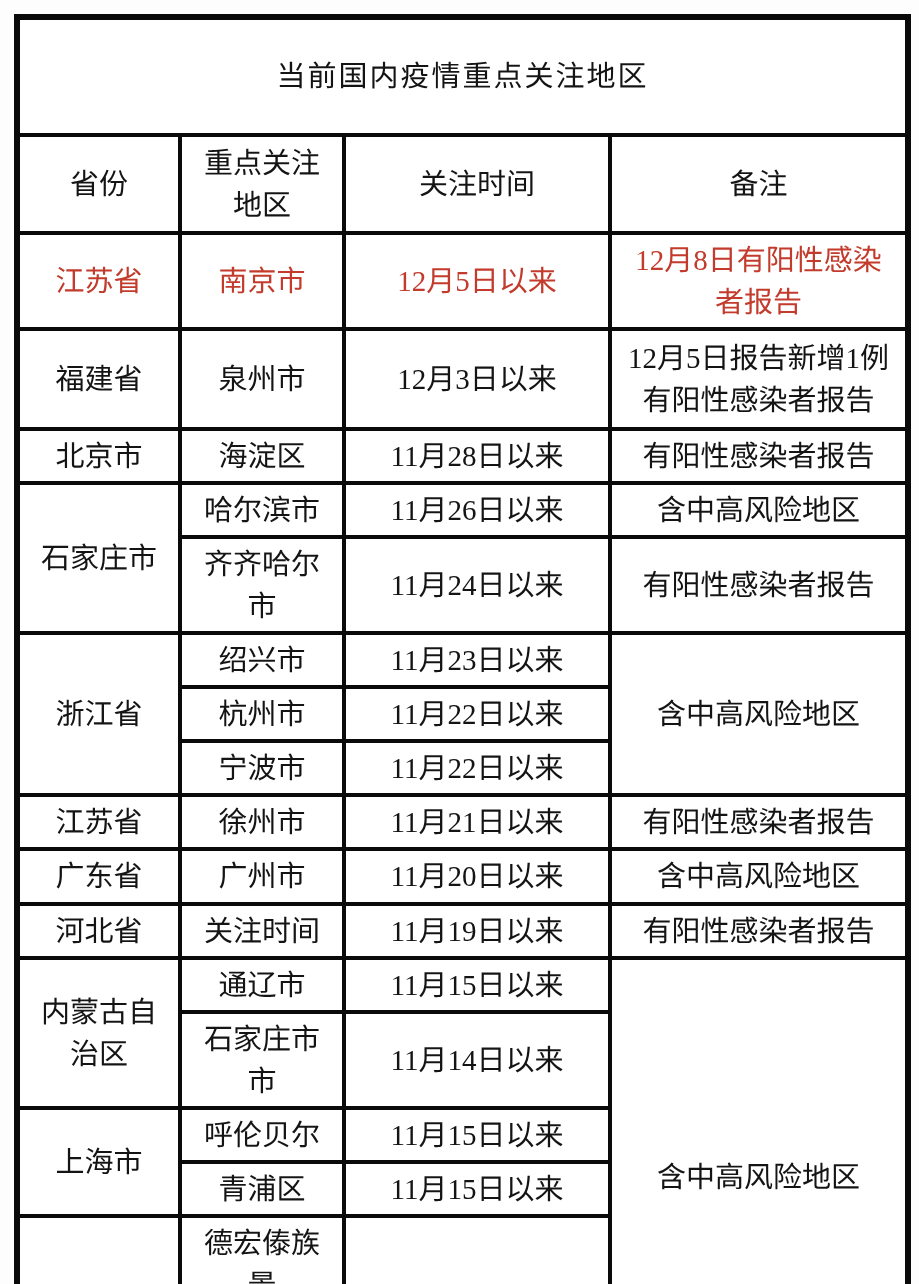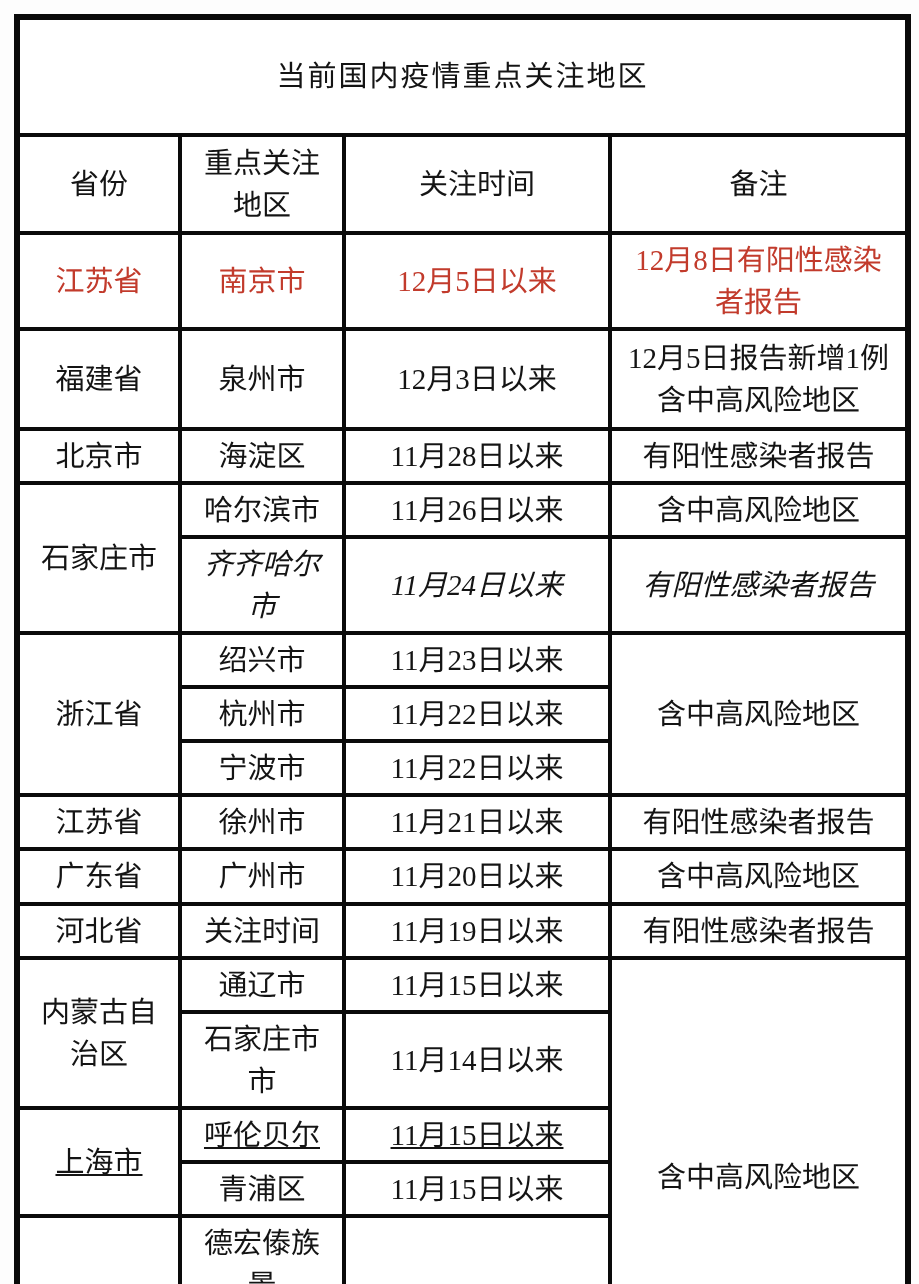--- a/index.html
+++ b/index.html
@@ -49,30 +49,30 @@
     font-weight: 400;
   }
   tr.hdr { height: 98px; }
   .b  { font-weight: 700; }
   .red { color: #c23b2c; }
   
   tr.r0  { height: 88px; }
   tr.r1  { height: 100px; }
   tr.r2  { height: 40px; }
   tr.r3  { height: 46px; }
-  tr.r4  { height: 84px; font-style: italic; }
+  tr.r4  { height: 84px; }
   tr.r5  { height: 42px; }
   tr.r6  { height: 42px; }
   tr.r7  { height: 42px; }
   tr.r8  { height: 44px; }
   tr.r9  { height: 44px; }
   tr.r10 { height: 44px; }
   tr.r11 { height: 41px; }
   tr.r12 { height: 86px; }
-  tr.r13 { height: 43px; text-decoration: underline; }
+  tr.r13 { height: 43px; }
   tr.r14 { height: 42px; }
   tr.r15 { height: 108px; }
 </style>
 </head>
 <body>
 
 <div class="page">
   <table class="report">
     <colgroup>
       <col style="width:163px">
@@ -100,21 +100,21 @@
       <td class="c-time red">12月5日以来</td>
       <td class="c-remark red b">12月8日有阳性感染
 者报告</td>
     </tr>
 
     <tr class="r1">
       <td class="c-prov">福建省</td>
       <td class="c-reg">泉州市</td>
       <td class="c-time">12月3日以来</td>
       <td class="c-remark">12月5日报告新增1例
-含中高风险地区</td>
+有阳性感染者报告</td>
     </tr>
 
     <tr class="r2">
       <td class="c-prov">北京市</td>
       <td class="c-reg">海淀区</td>
       <td class="c-time">11月28日以来</td>
       <td class="c-remark">有阳性感染者报告</td>
     </tr>
 
     <tr class="r3">

